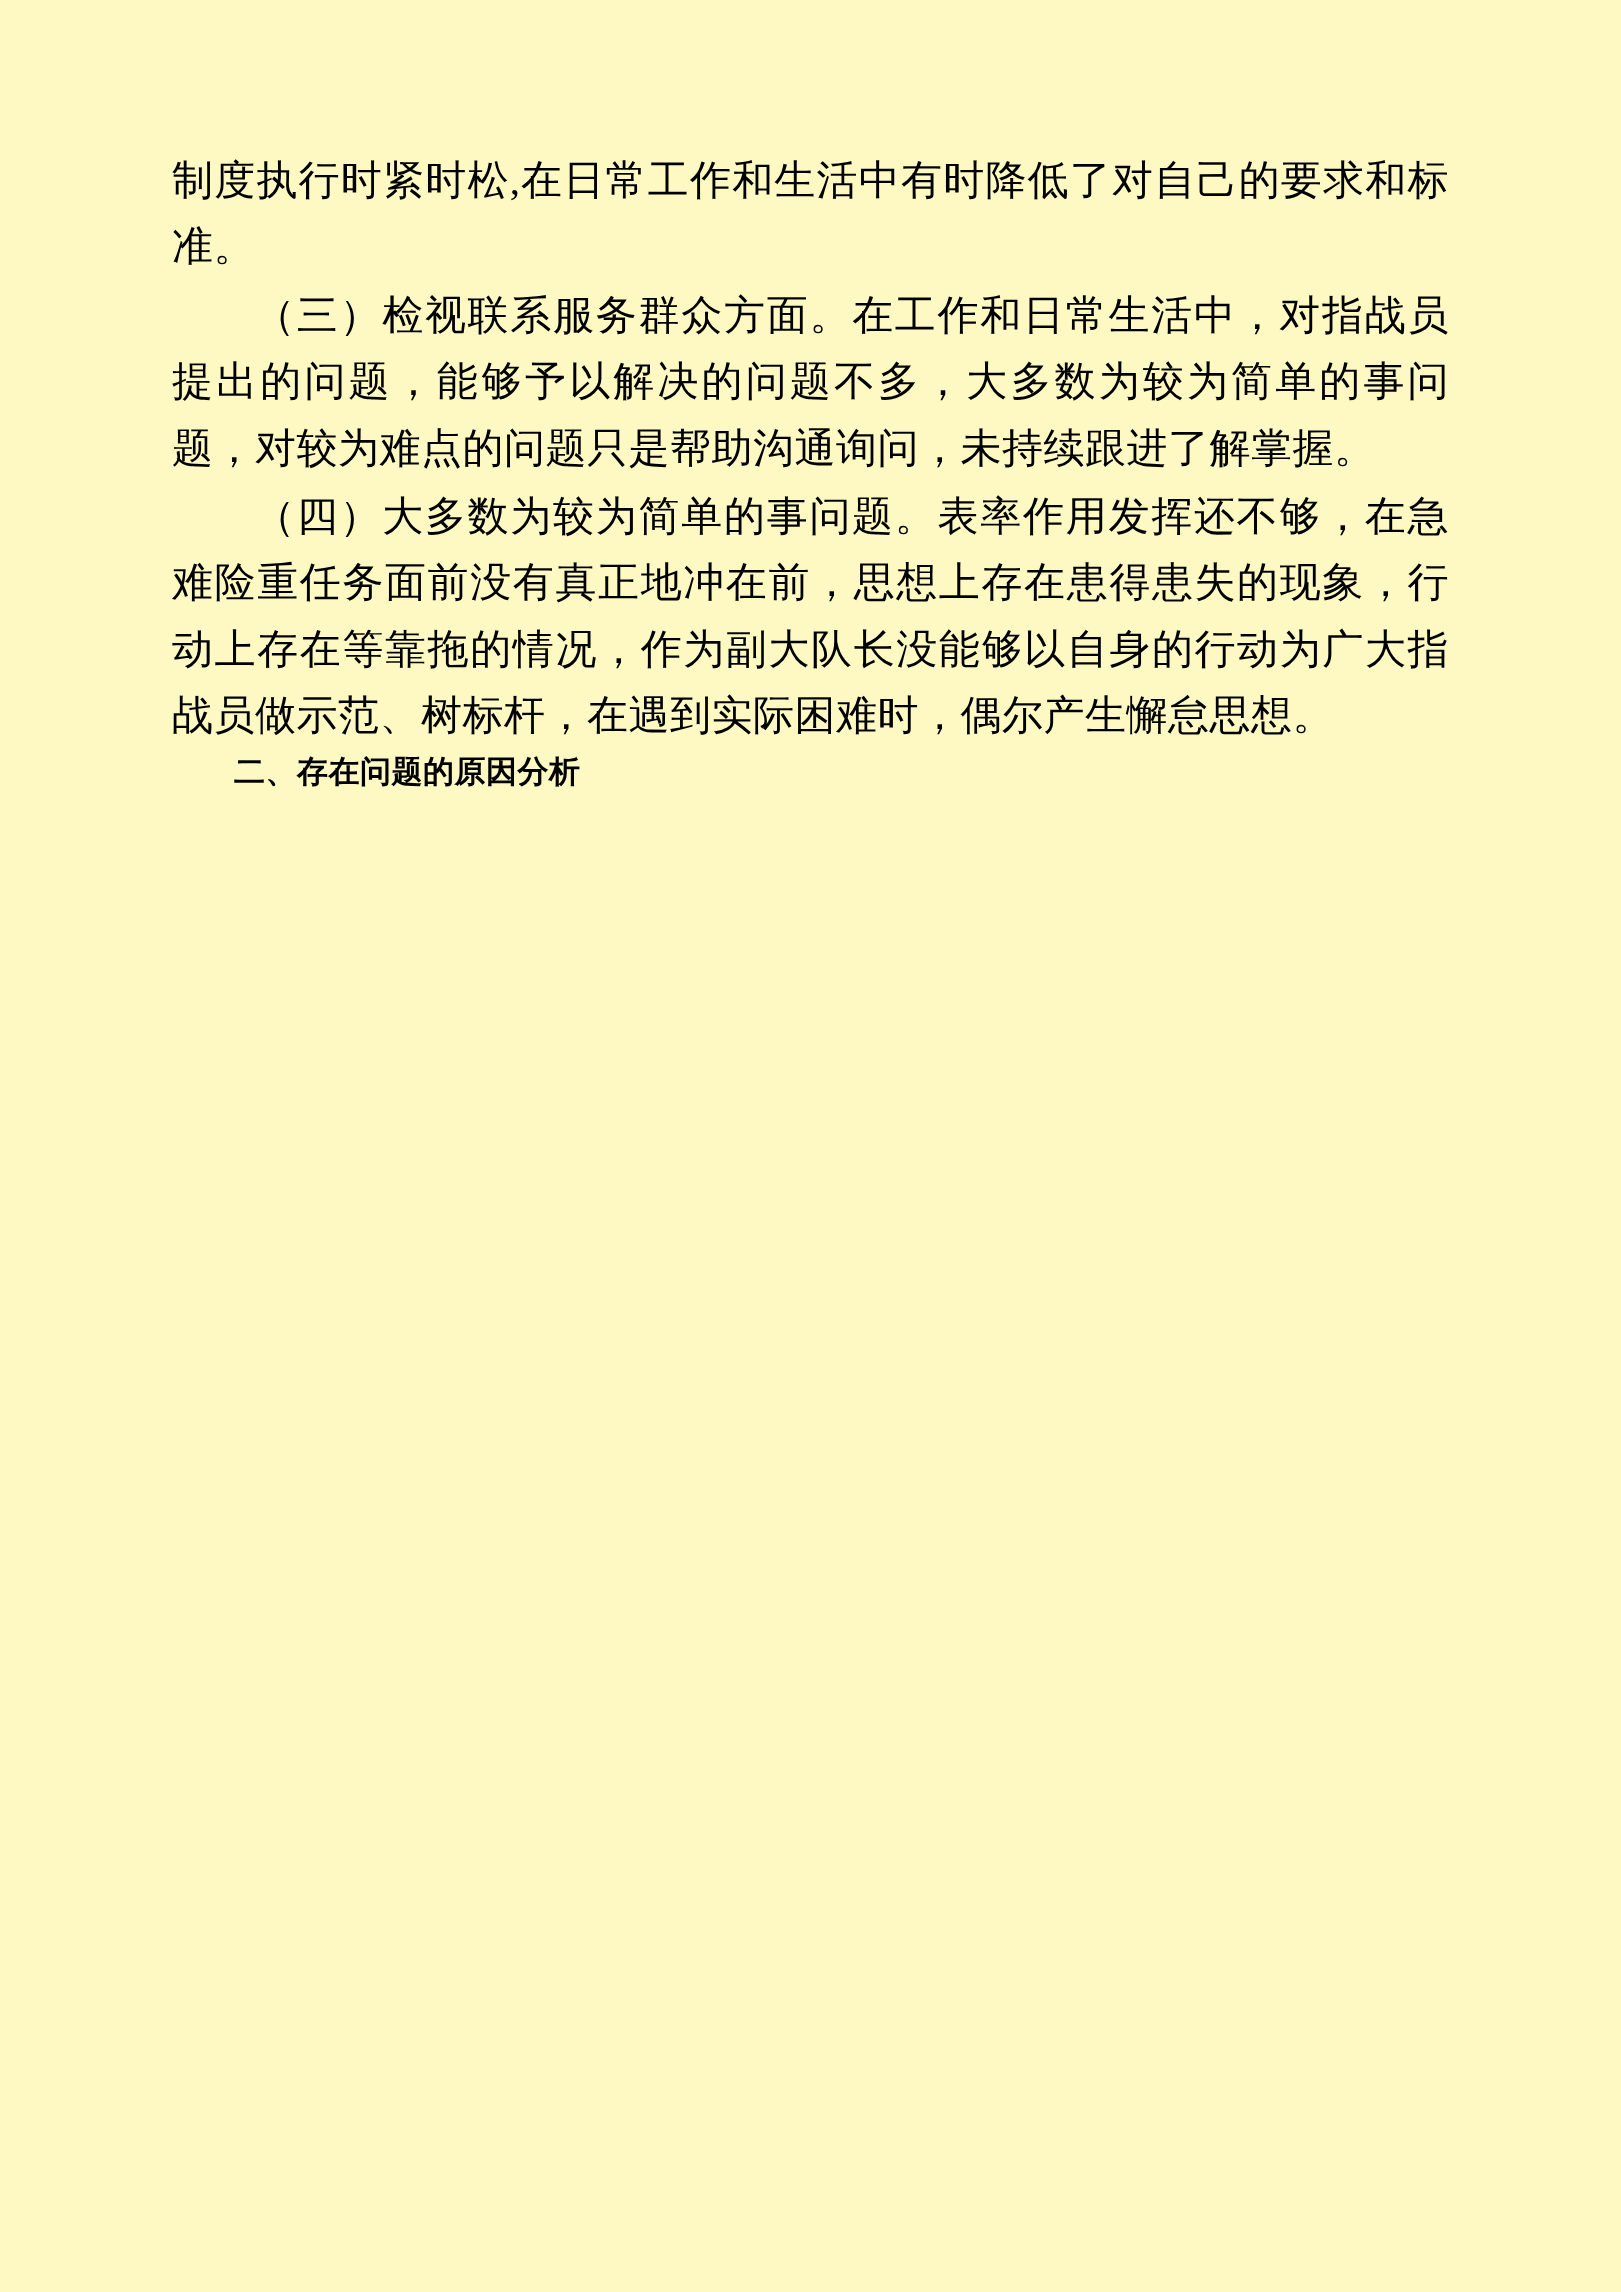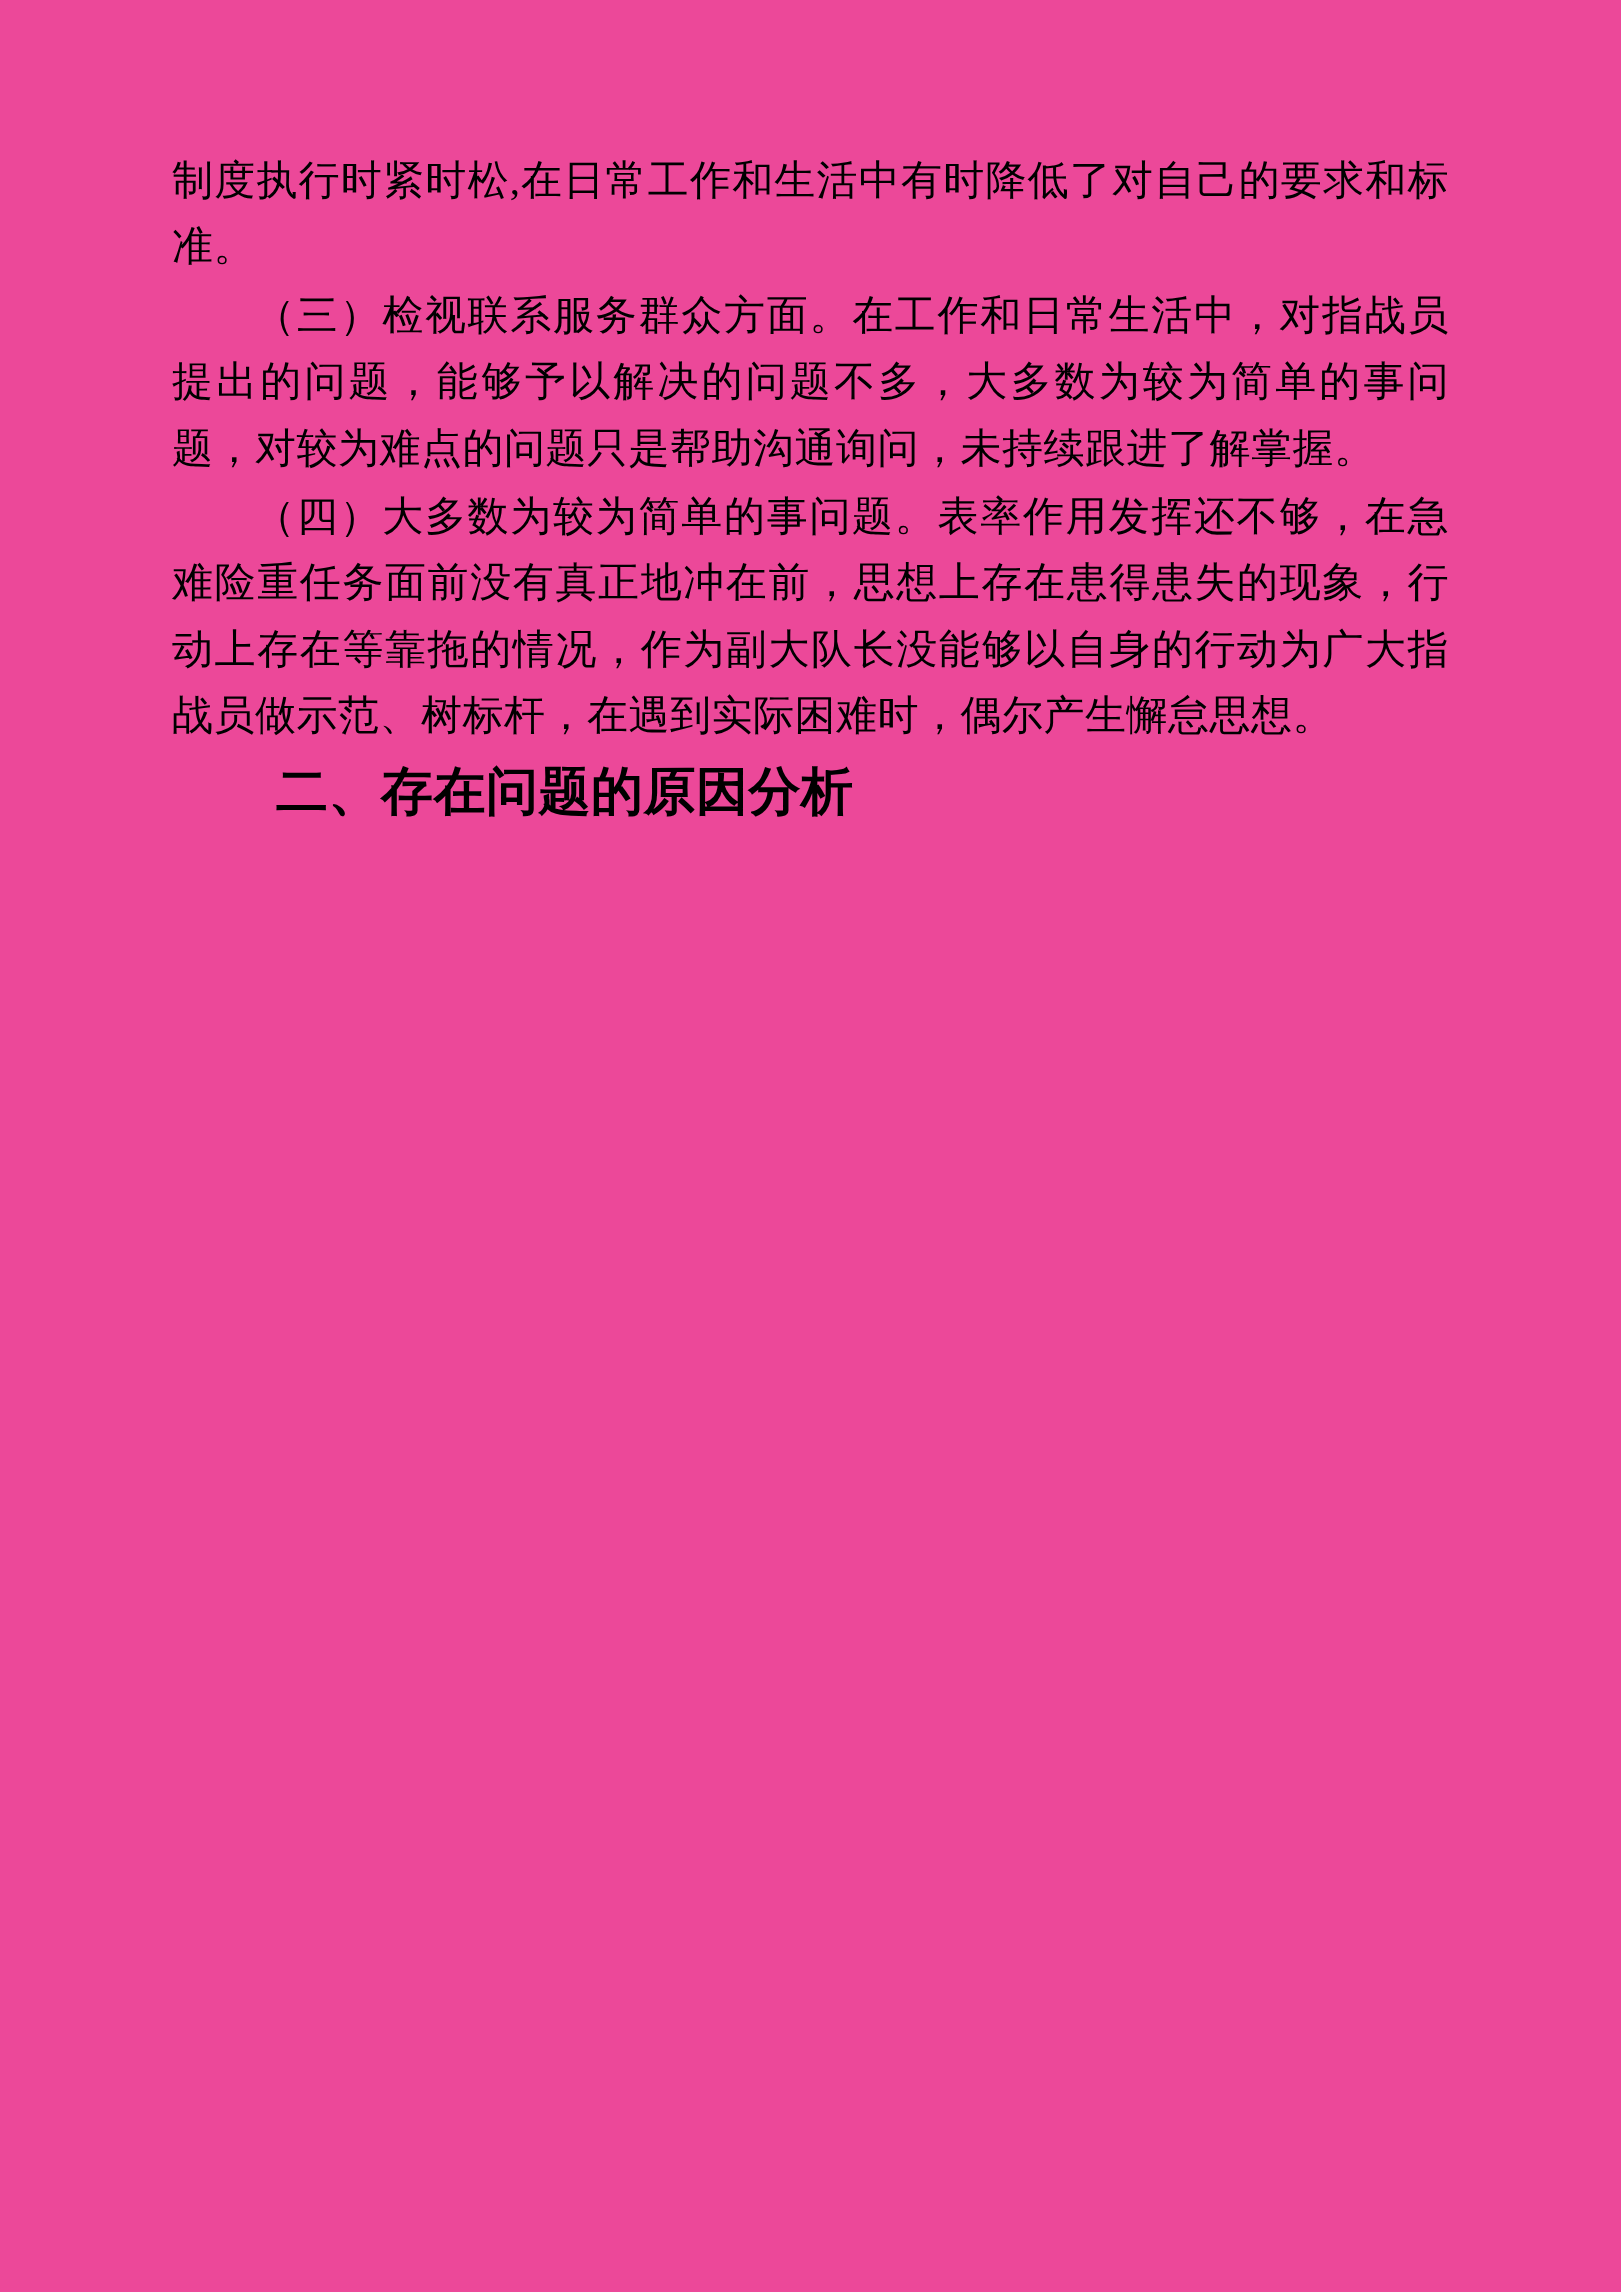--- a/index.html
+++ b/index.html
@@ -3,21 +3,21 @@
 <meta charset="utf-8">
 <style>
   html, body {
     margin: 0;
     padding: 0;
     background: #ffffff;
   }
   .page {
     width: 1621px;
     height: 2293px;
-    background: #ec4899;
+    background: #fef9c3;
     position: relative;
     box-sizing: border-box;
     padding: 147px 172px 118px 172px;
     font-family: "Liberation Serif", "DejaVu Serif", serif;
     color: #000000;
     overflow: hidden;
   }
   .doc-body {
     width: 100%;
   }
@@ -36,25 +36,25 @@
     text-indent: 0;
   }
   .para-gap {
     margin-top: 2px;
   }
   .bold-lead {
     font-weight: normal;
   }
   .heading2 {
     font-weight: bold;
-    font-size: 52px;
+    font-size: 31px;
     line-height: 1.62;
     text-indent: 2em;
     margin: 0;
-    font-family: Liberation Sans, sans-serif;
+    font-family: Liberation Mono, monospace;
   }
 </style>
 </head>
 <body>
 
 <div class="page">
   <div class="doc-body">
 
     <p class="no-indent">
       <span>制度执行时紧时松,在日常工作和生活中有时降低了对自己的要求和标准。</span>

